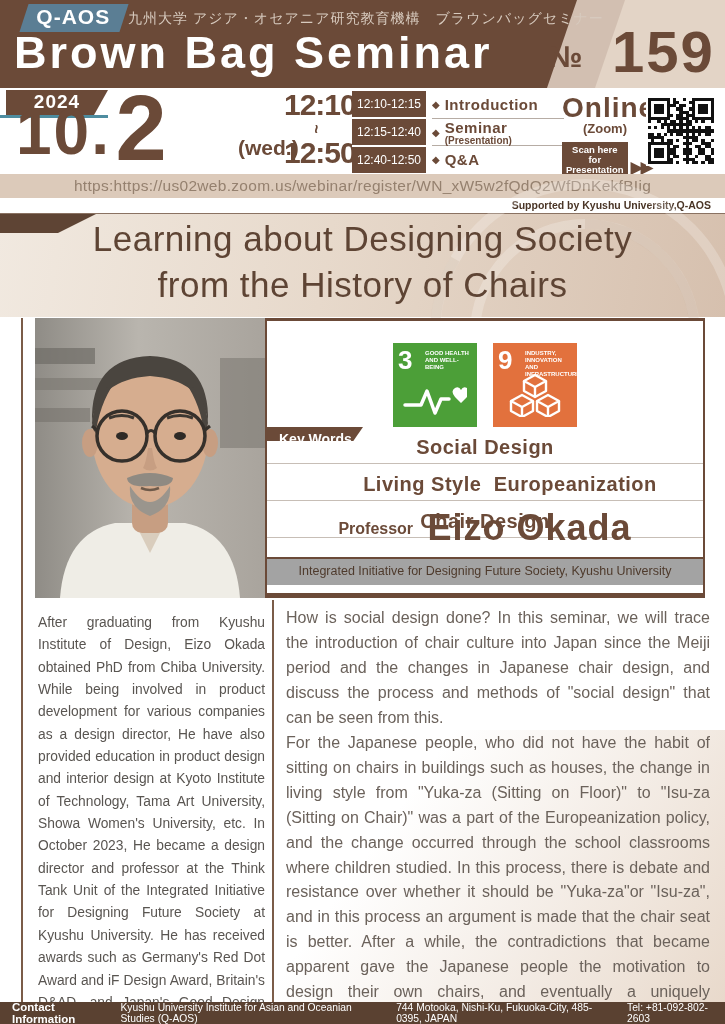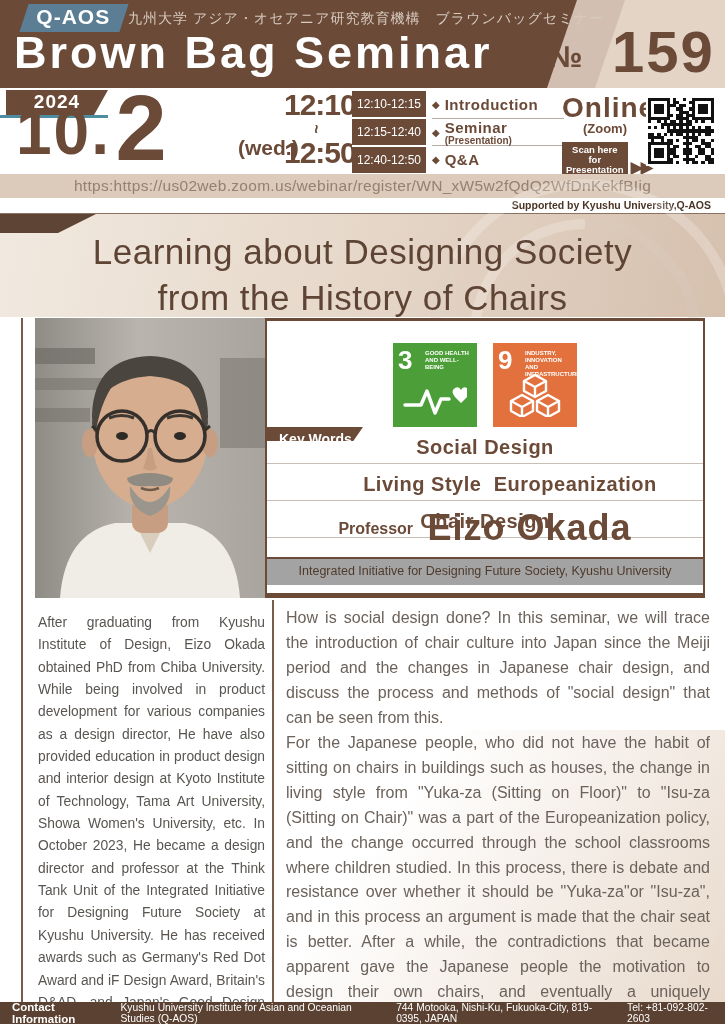--- a/index.html
+++ b/index.html
@@ -59,21 +59,21 @@
   .url-bar{position:absolute;left:0;top:174px;width:725px;height:24px;background:#dccaba;
     color:#95816f;font-size:15.5px;text-align:center;line-height:24px;letter-spacing:0.3px;}
   .supported{position:absolute;right:14px;top:199px;color:#4a3526;font-size:10.5px;font-weight:bold;}
   
   .title-band{position:absolute;left:0;top:213px;width:725px;height:103px;
     background:linear-gradient(100deg,#f1e9e0 0%,#e7d9cb 45%,#d6c0ae 100%);
     border-top:1px solid #8a7262;}
   .title-wedge{position:absolute;left:0;top:0;width:96px;height:19px;background:#5e4434;
     clip-path:polygon(0 0,96px 0,58px 19px,0 19px);}
   .title-band svg.wm{position:absolute;right:-40px;top:-60px;opacity:0.45;}
-  .seminar-title{position:relative;margin:0;padding-top:15px;text-align:center;color:#5e4434;
+  .seminar-title{position:relative;margin:0;padding-top:2px;text-align:center;color:#5e4434;
     font-size:35px;font-weight:500;line-height:46px;letter-spacing:0.5px;}
   
   .vline-left{position:absolute;left:21px;top:318px;width:2px;height:684px;background:#7b5c48;}
   .vline-center{position:absolute;left:272px;top:600px;width:2px;height:402px;background:#7b5c48;}
   .photo{position:absolute;left:35px;top:318px;width:230px;height:280px;background:#b9b4ae;}
   .panel{position:absolute;left:265px;top:318px;width:440px;height:280px;background:#fff;
     border:2px solid #6b4a38;border-top-width:3px;border-bottom-width:5px;box-sizing:border-box;}
   .sdg-row{position:absolute;left:0;top:22px;width:100%;display:flex;justify-content:center;gap:16px;}
   .sdg-tile{width:84px;height:84px;color:#fff;position:relative;}
   .sdg-num{position:absolute;left:5px;top:2px;font-size:26px;font-weight:bold;}
@@ -744,17 +744,17 @@
   <div class="beige-glow"></div>
   <div class="bio">After graduating from Kyushu Institute of Design, Eizo Okada obtained PhD from Chiba University. While being involved in product development for various companies as a design director, He have also provided education in product design and interior design at Kyoto Institute of Technology, Tama Art University, Showa Women's University, etc. In October 2023, He became a design director and professor at the Think Tank Unit of the Integrated Initiative for Designing Future Society at Kyushu University. He has received awards such as Germany's Red Dot Award and iF Design Award, Britain's D&amp;AD, and Japan's Good Design Award.</div>
   <div class="abstract">
     <p>How is social design done? In this seminar, we will trace the introduction of chair culture into Japan since the Meiji period and the changes in Japanese chair design, and discuss the process and methods of "social design" that can be seen from this.</p>
     <p>For the Japanese people, who did not have the habit of sitting on chairs in buildings such as houses, the change in living style from "Yuka-za (Sitting on Floor)" to "Isu-za (Sitting on Chair)" was a part of the Europeanization policy, and the change occurred through the school classrooms where children studied. In this process, there is debate and resistance over whether it should be "Yuka-za"or "Isu-za", and in this process an argument is made that the chair seat is better. After a while, the contradictions that became apparent gave the Japanese people the motivation to design their own chairs, and eventually a uniquely Japanese chair was created. This book introduces the series of processes that changed the customs and culture of the Japanese people as an interesting and thought-provoking example of "social design."</p>
   </div>
 
   <div class="footer">
     <span class="fl">Contact Information</span>
     <span class="ft">Kyushu University Institute for Asian and Oceanian Studies (Q-AOS)</span>
-    <span class="ft">744 Motooka, Nishi-Ku, Fukuoka-City, 819-0395, JAPAN</span>
+    <span class="ft">744 Motooka, Nishi-Ku, Fukuoka-City, 485-0395, JAPAN</span>
     <span class="ft">Tel: +81-092-802-2603</span>
   </div>
 
 </div>
 
 </body></html>

